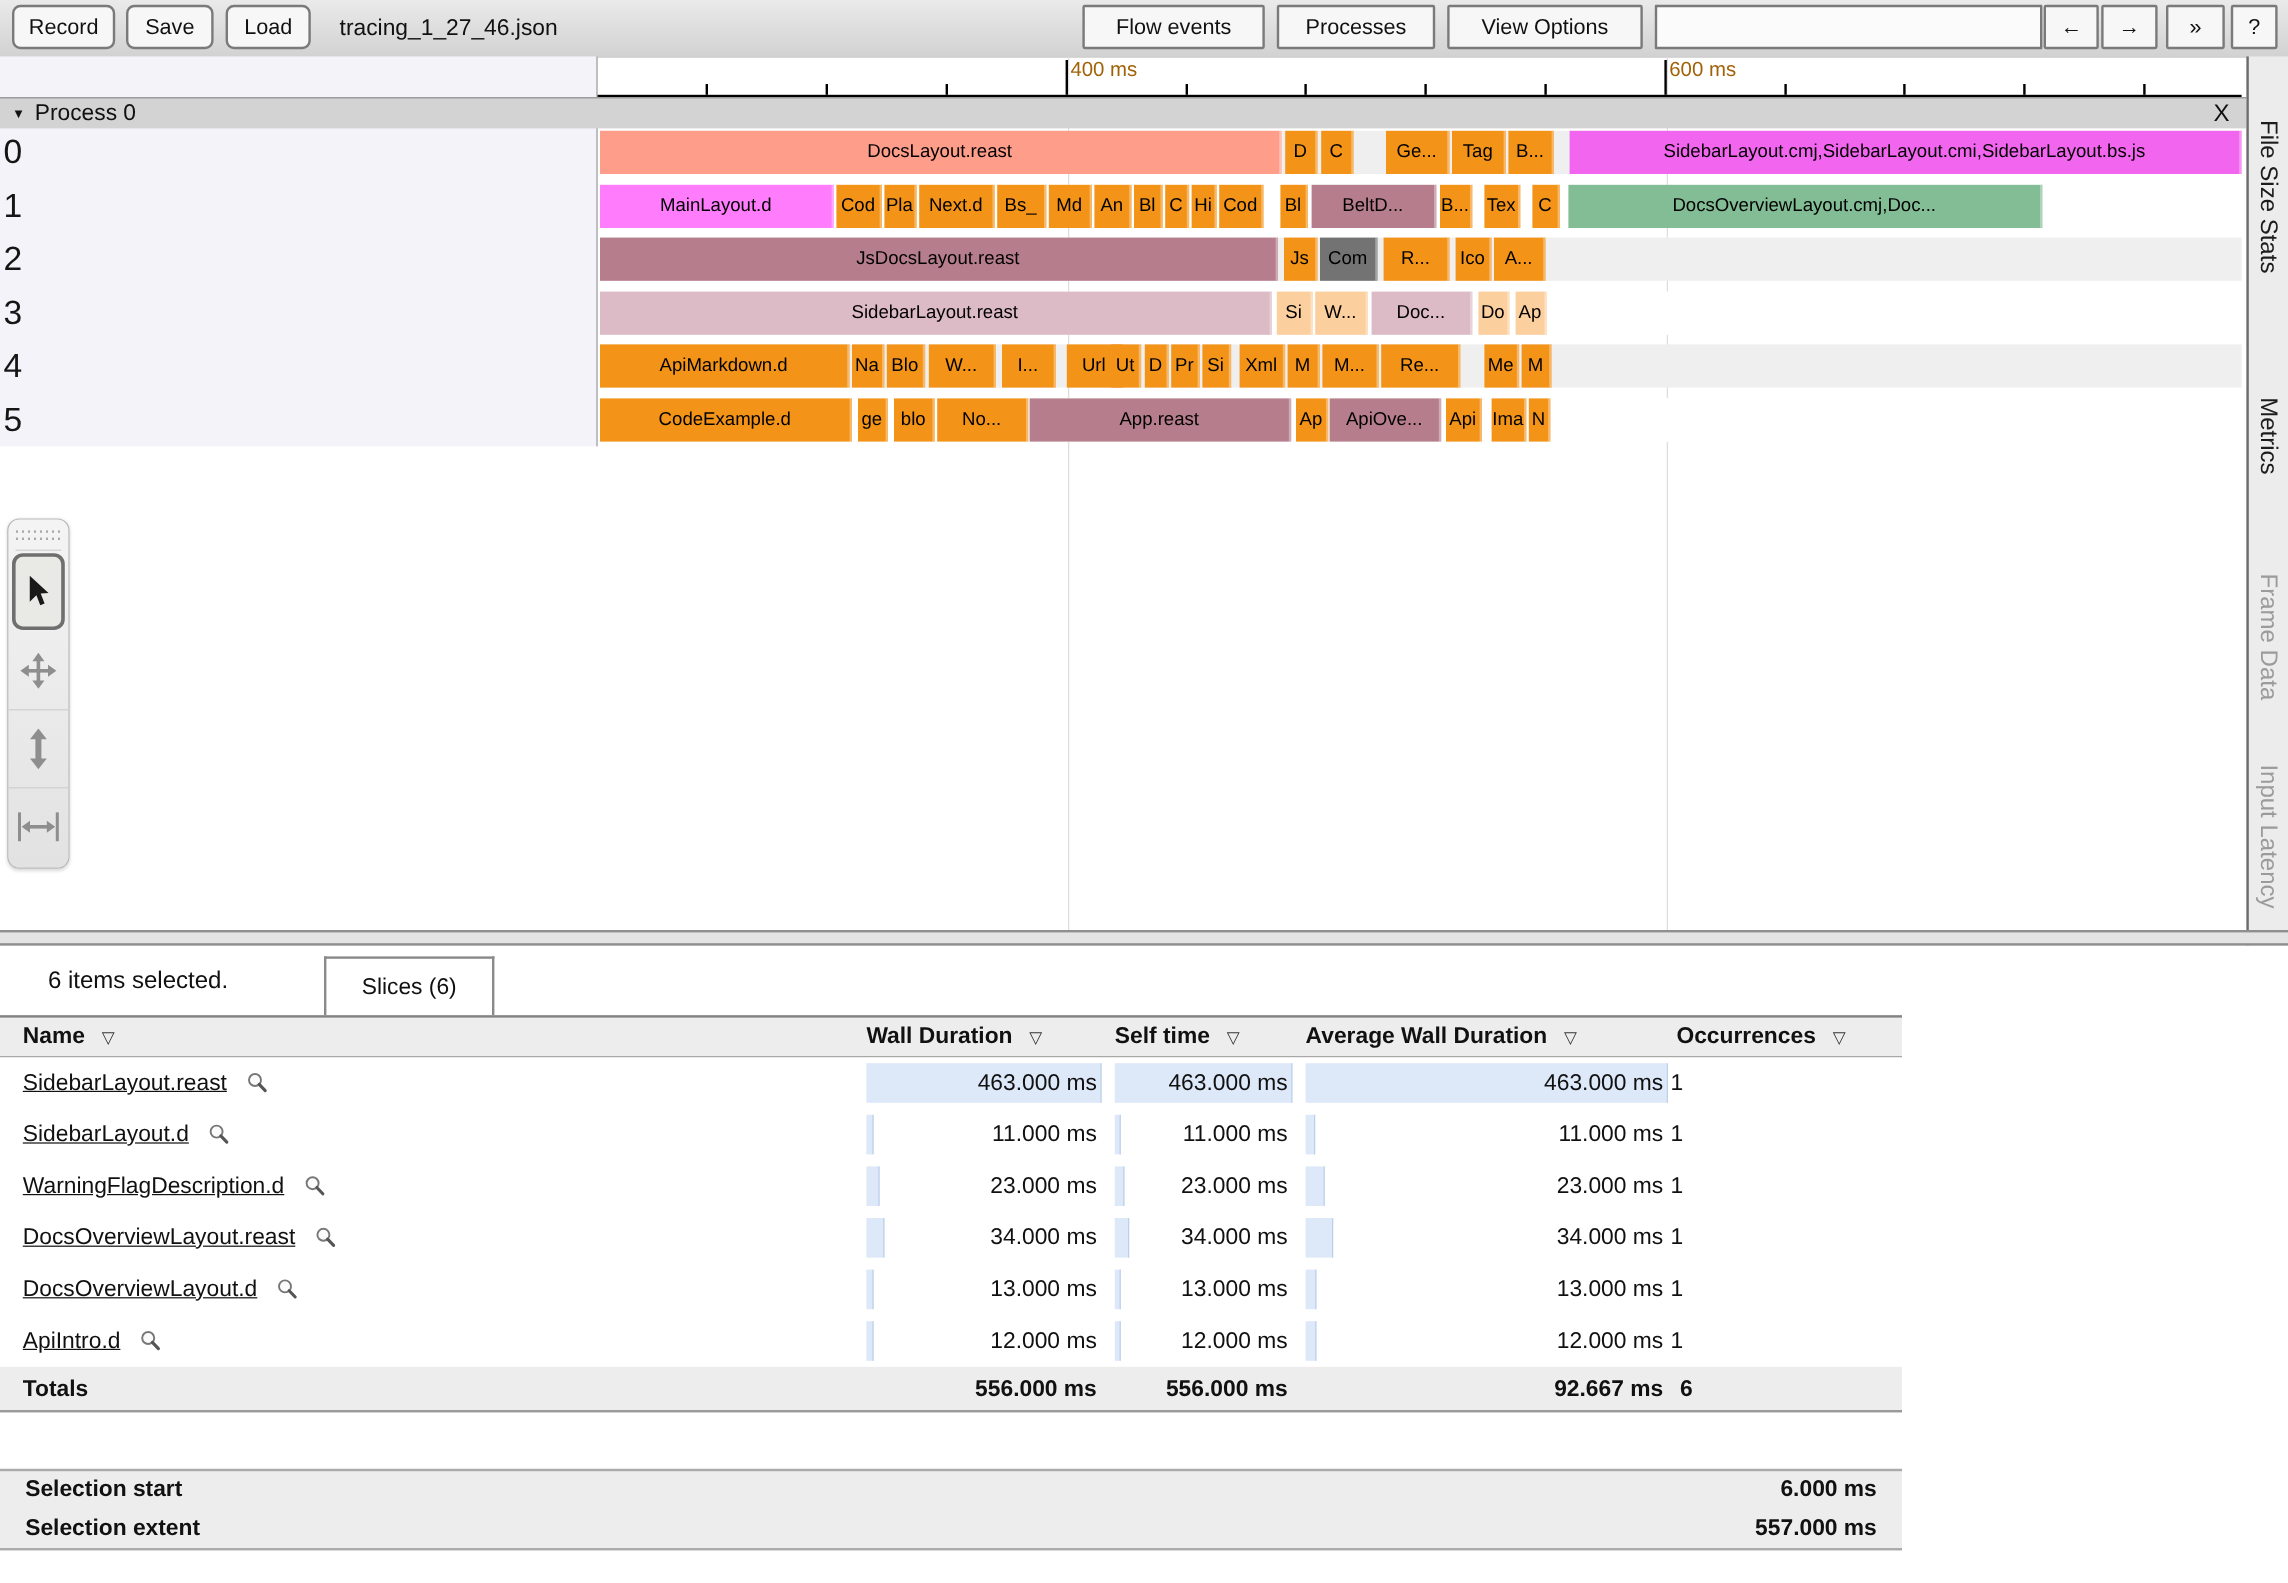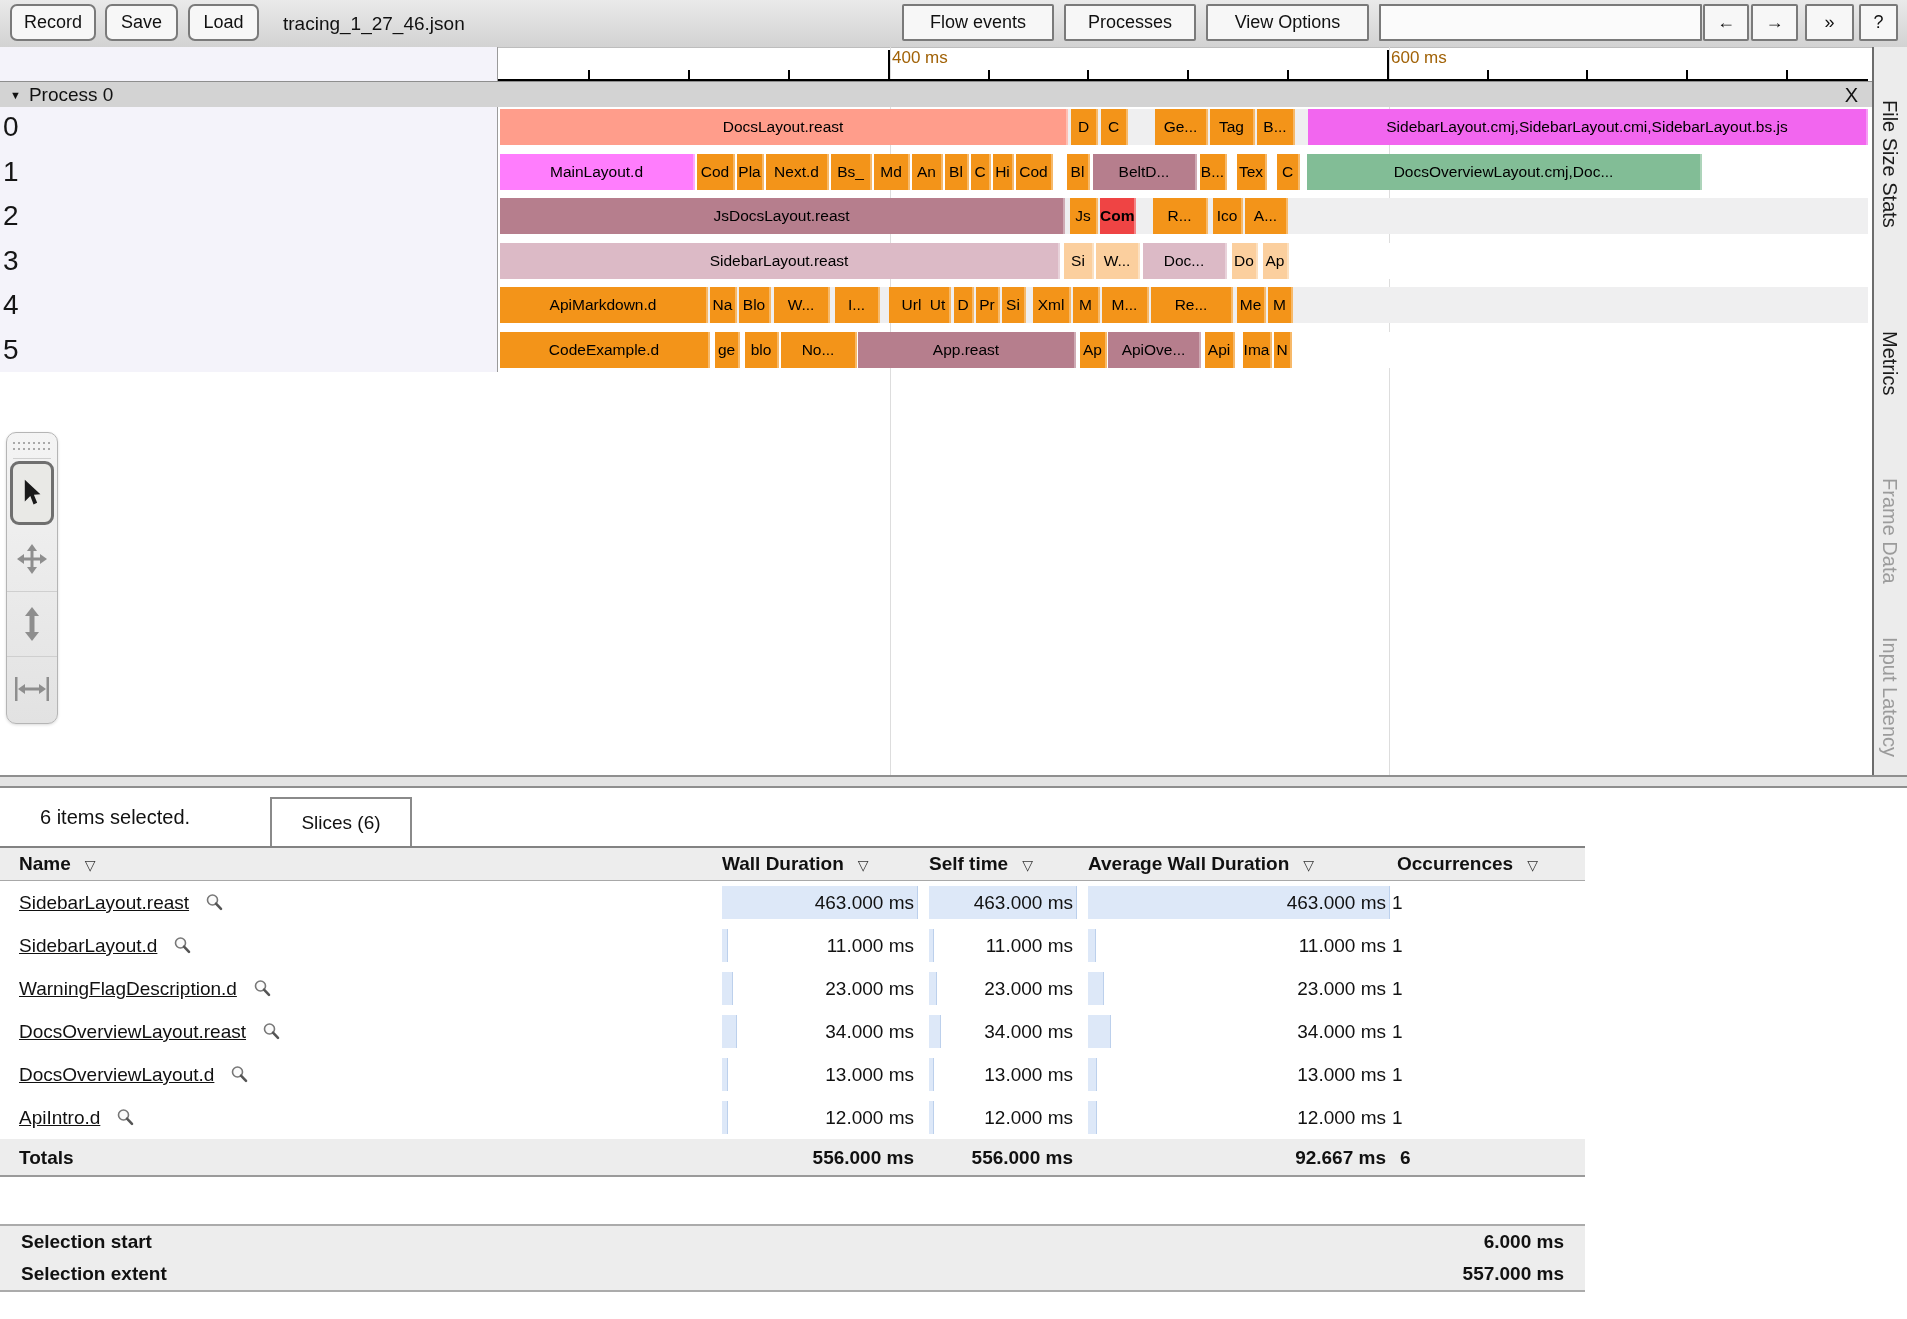--- a/index.html
+++ b/index.html
@@ -167,21 +167,21 @@
       <div class="slice" title="Bl" style="left: 1067px; width: 23px; top: 154px; background: rgb(243, 148, 25);">Bl</div>
       <div class="slice" title="BeltD..." style="left: 1093px; width: 104px; top: 154px; background: rgb(182, 126, 141);">BeltD...</div>
       <div class="slice" title="B..." style="left: 1200px; width: 27px; top: 154px; background: rgb(243, 148, 25);">B...</div>
       <div class="slice" title="Tex" style="left: 1237px; width: 30px; top: 154px; background: rgb(243, 148, 25);">Tex</div>
       <div class="slice" title="C" style="left: 1277px; width: 23px; top: 154px; background: rgb(243, 148, 25);">C</div>
       <div class="slice" title="DocsOverviewLayout.cmj,Doc..." style="left: 1307px; width: 395px; top: 154px; background: rgb(130, 189, 150);">DocsOverviewLayout.cmj,Doc...</div>
       <div class="track-label" style="top: 198px;">2</div>
       <div class="track-stripe" style="top: 198px; background: rgb(239, 239, 240);"></div>
       <div class="slice" title="JsDocsLayout.reast" style="left: 500px; width: 565px; top: 198px; background: rgb(182, 126, 141);">JsDocsLayout.reast</div>
       <div class="slice" title="Js" style="left: 1070px; width: 28px; top: 198px; background: rgb(243, 148, 25);">Js</div>
-      <div class="slice" title="Com" style="left: 1100px; width: 36px; top: 198px; background: #ef4444; font-weight: bold;">Com</div>
+      <div class="slice" title="Com" style="left: 1100px; width: 48px; top: 198px; background: #737373;">Com</div>
       <div class="slice" title="R..." style="left: 1153px; width: 55px; top: 198px; background: rgb(243, 148, 25);">R...</div>
       <div class="slice" title="Ico" style="left: 1213px; width: 30px; top: 198px; background: rgb(243, 148, 25);">Ico</div>
       <div class="slice" title="A..." style="left: 1245px; width: 43px; top: 198px; background: rgb(243, 148, 25);">A...</div>
       <div class="track-label" style="top: 243px;">3</div>
       <div class="track-stripe" style="top: 243px; background: rgb(255, 255, 255);"></div>
       <div class="slice" title="SidebarLayout.reast" style="left: 500px; width: 560px; top: 243px; background: rgb(220, 186, 198);">SidebarLayout.reast</div>
       <div class="slice" title="Si" style="left: 1064px; width: 30px; top: 243px; background: rgb(251, 207, 158);">Si</div>
       <div class="slice" title="W..." style="left: 1096px; width: 44px; top: 243px; background: rgb(251, 207, 158);">W...</div>
       <div class="slice" title="Doc..." style="left: 1143px; width: 84px; top: 243px; background: rgb(220, 186, 198);">Doc...</div>
       <div class="slice" title="Do" style="left: 1232px; width: 26px; top: 243px; background: rgb(251, 207, 158);">Do</div>
@@ -194,21 +194,21 @@
       <div class="slice" title="W..." style="left: 774px; width: 56px; top: 287px; background: rgb(243, 148, 25);">W...</div>
       <div class="slice" title="I..." style="left: 835px; width: 45px; top: 287px; background: rgb(243, 148, 25);">I...</div>
       <div class="slice" title="Url" style="left: 889px; width: 47px; top: 287px; background: rgb(243, 148, 25);">Url</div>
       <div class="slice" title="Ut" style="left: 926px; width: 25px; top: 287px; background: rgb(243, 148, 25);">Ut</div>
       <div class="slice" title="D" style="left: 954px; width: 20px; top: 287px; background: rgb(243, 148, 25);">D</div>
       <div class="slice" title="Pr" style="left: 976px; width: 24px; top: 287px; background: rgb(243, 148, 25);">Pr</div>
       <div class="slice" title="Si" style="left: 1002px; width: 24px; top: 287px; background: rgb(243, 148, 25);">Si</div>
       <div class="slice" title="Xml" style="left: 1033px; width: 38px; top: 287px; background: rgb(243, 148, 25);">Xml</div>
       <div class="slice" title="M" style="left: 1073px; width: 27px; top: 287px; background: rgb(243, 148, 25);">M</div>
       <div class="slice" title="M..." style="left: 1102px; width: 47px; top: 287px; background: rgb(243, 148, 25);">M...</div>
-      <div class="slice" title="Re..." style="left: 1151px; width: 82px; top: 287px; background: rgb(243, 148, 25); text-align: center;">Re...</div>
+      <div class="slice" title="Re..." style="left: 1151px; width: 66px; top: 287px; background: rgb(243, 148, 25); text-align: center;">Re...</div>
       <div class="slice" title="Me" style="left: 1237px; width: 29px; top: 287px; background: rgb(243, 148, 25);">Me</div>
       <div class="slice" title="M" style="left: 1268px; width: 25px; top: 287px; background: rgb(243, 148, 25);">M</div>
       <div class="track-label" style="top: 332px;">5</div>
       <div class="track-stripe" style="top: 332px; background: rgb(255, 255, 255);"></div>
       <div class="slice" title="CodeExample.d" style="left: 500px; width: 210px; top: 332px; background: rgb(243, 148, 25);">CodeExample.d</div>
       <div class="slice" title="ge" style="left: 715px; width: 25px; top: 332px; background: rgb(243, 148, 25);">ge</div>
       <div class="slice" title="blo" style="left: 745px; width: 34px; top: 332px; background: rgb(243, 148, 25);">blo</div>
       <div class="slice" title="No..." style="left: 781px; width: 76px; top: 332px; background: rgb(243, 148, 25);">No...</div>
       <div class="slice" title="App.reast" style="left: 858px; width: 218px; top: 332px; background: rgb(182, 126, 141);">App.reast</div>
       <div class="slice" title="Ap" style="left: 1080px; width: 27px; top: 332px; background: rgb(243, 148, 25);">Ap</div>

